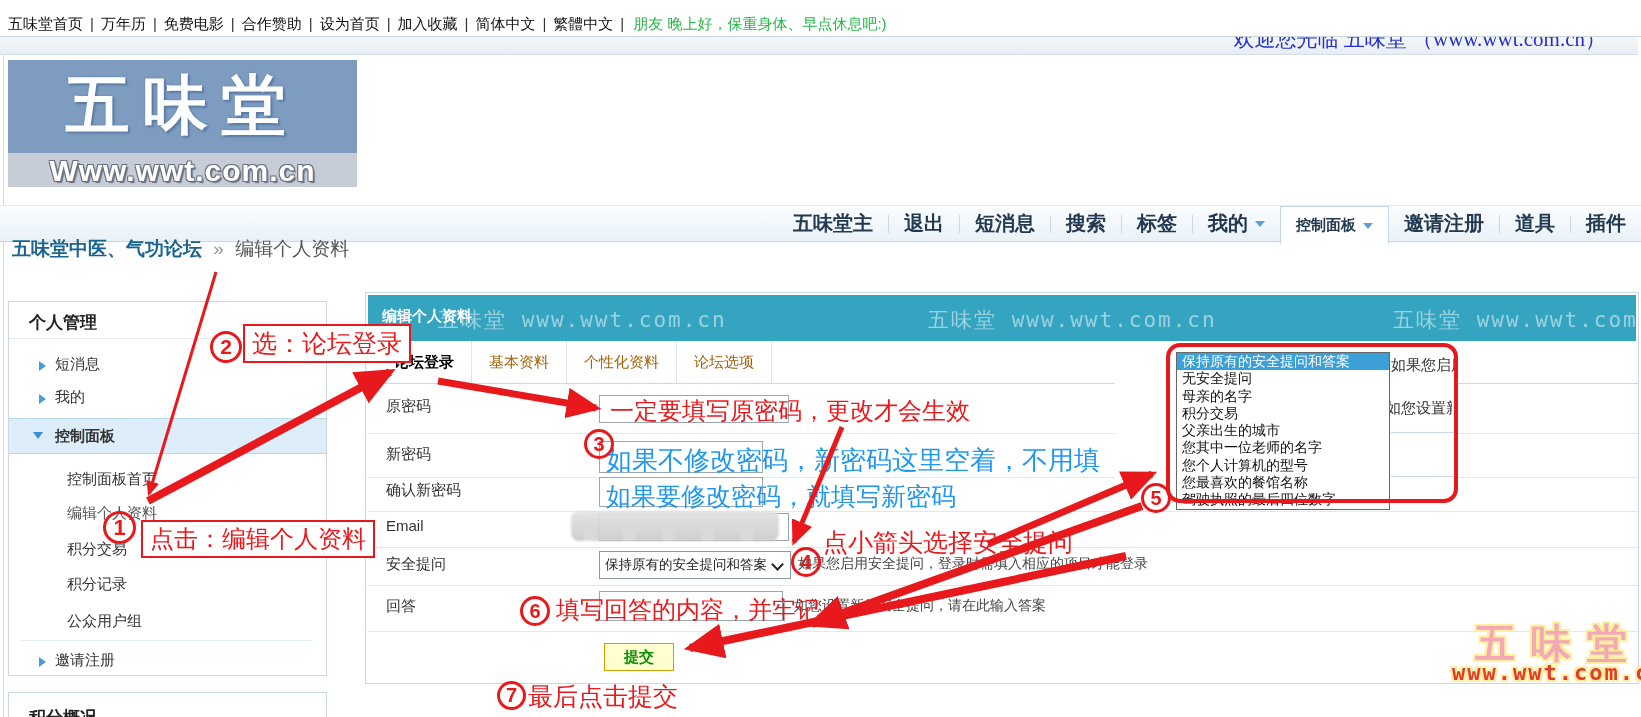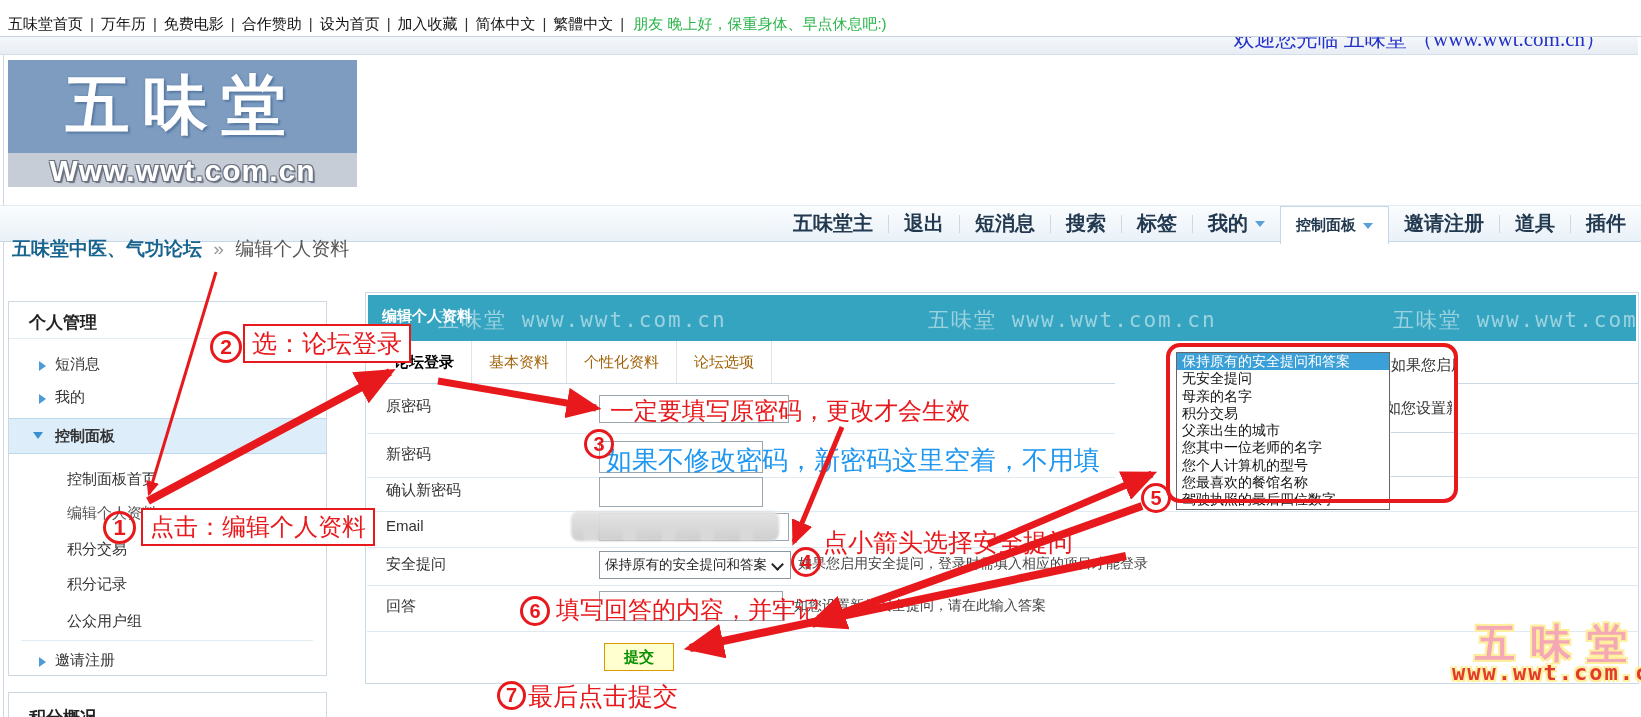--- a/index.html
+++ b/index.html
@@ -286,23 +286,24 @@
   <div id="redbox-overlay" class="abs"></div>
 
   <div class="num-circle" style="left:103px;top:511px;width:33px;height:33px;font-size:22px;">1</div>
   <div class="num-circle" style="left:210px;top:331px;width:32px;height:32px;font-size:21px;">2</div>
   <div class="num-circle" style="left:584px;top:429px;width:30px;height:30px;font-size:20px;">3</div>
   <div class="num-circle" style="left:791px;top:547px;width:30px;height:30px;font-size:20px;">4</div>
   <div class="num-circle" style="left:1141px;top:483px;width:30px;height:30px;font-size:20px;">5</div>
   <div class="num-circle" style="left:520px;top:596px;width:30px;height:30px;font-size:20px;">6</div>
   <div class="num-circle" style="left:497px;top:681px;width:29px;height:29px;font-size:20px;">7</div>
 
-  <div class="anno-box" style="left:141px;top:508px;font-size:24px;">点击：编辑个人资料</div>
+  <div class="anno-box" style="left:141px;top:520px;font-size:24px;">点击：编辑个人资料</div>
   <div class="anno-box" style="left:243px;top:324px;font-size:25px;">选：论坛登录</div>
 
   <div class="anno-text" style="left:823px;top:530px;font-size:25px;">点小箭头选择安全提问</div>
   <div class="anno-text" style="left:610px;top:399px;font-size:24px;">一定要填写原密码，更改才会生效</div>
   <div class="anno-text" style="left:556px;top:598px;font-size:24px;">填写回答的内容，并牢记</div>
   <div class="anno-text" style="left:528px;top:684px;font-size:25px;">最后点击提交</div>
 
   <div class="note" style="left:606px;top:446px;">如果不修改密码，新密码这里空着，不用填</div>
+  <div class="note" style="left:606px;top:483px;font-size:25px;">如果要修改密码，就填写新密码</div>
 
 </div>
 
 </body></html>

